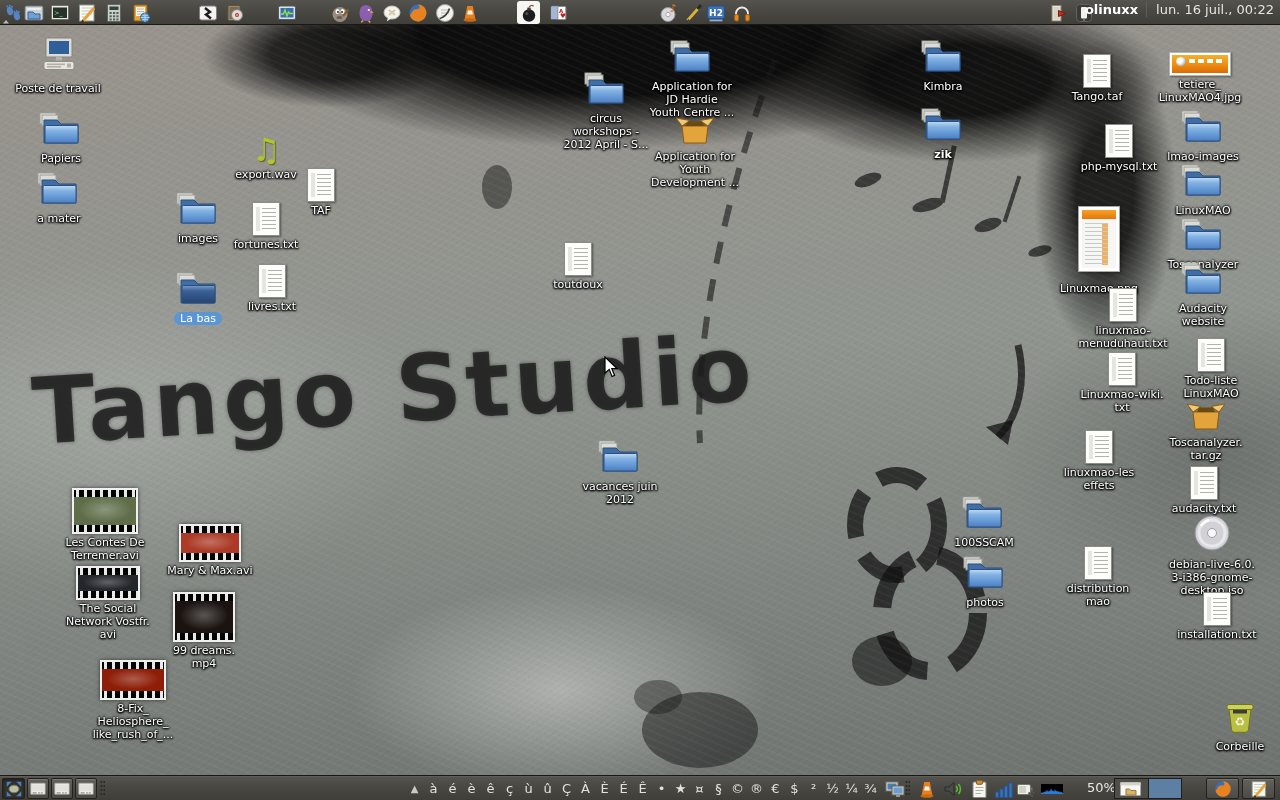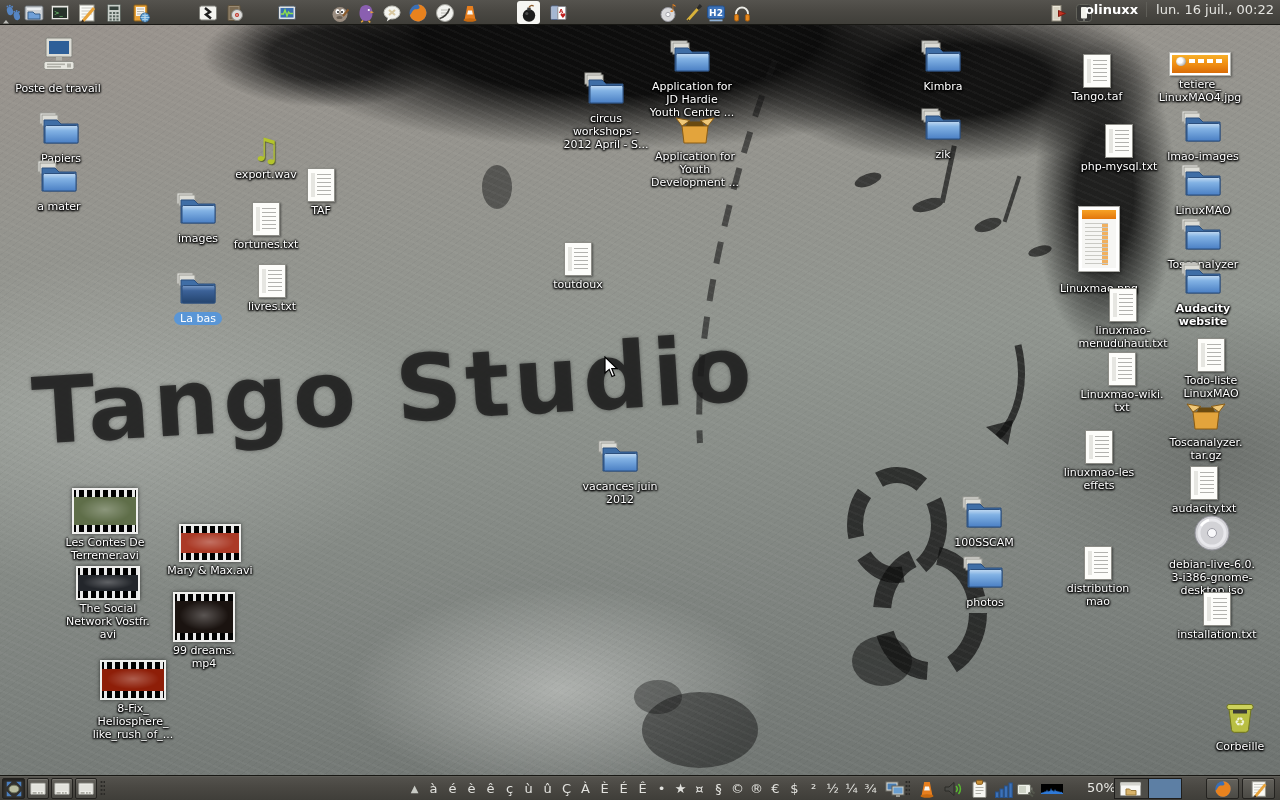--- a/index.html
+++ b/index.html
@@ -370,21 +370,21 @@
                 <stop offset="1" stop-color="#4a7fc4"></stop>
               </linearGradient>
             </defs>
             <rect x="1" y="1" width="16" height="11" fill="#e9e9e4" stroke="#9a9a93"></rect>
             <rect x="3" y="3" width="16" height="11" fill="#dcdcd6" stroke="#9a9a93"></rect>
             <path d="M5 8 h13 l4 4 h17 v19 h-34 z" fill="#3f6ea6" stroke="#2c4f7d"></path>
             <rect x="6" y="13.5" width="33" height="17.5" rx="1.5" fill="url(#fgA)" stroke="#2c4f7d"></rect>
           </svg></div>
         <div class="dlabel">Papiers</div>
       </div>
-      <div class="dicon" style="left: -1px; top: 135px;">
+      <div class="dicon" style="left: -1px; top: 147px;">
         <div><svg width="44" height="34" viewBox="0 0 44 34">
             <defs>
               <linearGradient id="fgA" x1="0" y1="0" x2="0" y2="1">
                 <stop offset="0" stop-color="#c2daf2"></stop>
                 <stop offset="0.3" stop-color="#82b2e4"></stop>
                 <stop offset="1" stop-color="#4a7fc4"></stop>
               </linearGradient>
             </defs>
             <rect x="1" y="1" width="16" height="11" fill="#e9e9e4" stroke="#9a9a93"></rect>
             <rect x="3" y="3" width="16" height="11" fill="#dcdcd6" stroke="#9a9a93"></rect>
@@ -526,21 +526,21 @@
       </div>
       <div class="dicon" style="left: 1140px; top: 27px;">
         <div>
           <div class="img-banner">
             <div class="inner"></div>
           </div>
         </div>
         <div class="dlabel">tetiere_
 LinuxMAO4.jpg</div>
       </div>
-      <div class="dicon" style="left: 883px; top: 83px;">
+      <div class="dicon" style="left: 883px; top: 83px; font-weight: bold;">
         <div><svg width="44" height="34" viewBox="0 0 44 34">
             <defs>
               <linearGradient id="fgA" x1="0" y1="0" x2="0" y2="1">
                 <stop offset="0" stop-color="#c2daf2"></stop>
                 <stop offset="0.3" stop-color="#82b2e4"></stop>
                 <stop offset="1" stop-color="#4a7fc4"></stop>
               </linearGradient>
             </defs>
             <rect x="1" y="1" width="16" height="11" fill="#e9e9e4" stroke="#9a9a93"></rect>
             <rect x="3" y="3" width="16" height="11" fill="#dcdcd6" stroke="#9a9a93"></rect>
@@ -604,21 +604,21 @@
                 <stop offset="1" stop-color="#4a7fc4"></stop>
               </linearGradient>
             </defs>
             <rect x="1" y="1" width="16" height="11" fill="#e9e9e4" stroke="#9a9a93"></rect>
             <rect x="3" y="3" width="16" height="11" fill="#dcdcd6" stroke="#9a9a93"></rect>
             <path d="M5 8 h13 l4 4 h17 v19 h-34 z" fill="#3f6ea6" stroke="#2c4f7d"></path>
             <rect x="6" y="13.5" width="33" height="17.5" rx="1.5" fill="url(#fgA)" stroke="#2c4f7d"></rect>
           </svg></div>
         <div class="dlabel">Toscanalyzer</div>
       </div>
-      <div class="dicon" style="left: 1143px; top: 237px; font-weight: bold;">
+      <div class="dicon" style="left: 1143px; top: 237px;">
         <div><svg width="44" height="34" viewBox="0 0 44 34">
             <defs>
               <linearGradient id="fgA" x1="0" y1="0" x2="0" y2="1">
                 <stop offset="0" stop-color="#c2daf2"></stop>
                 <stop offset="0.3" stop-color="#82b2e4"></stop>
                 <stop offset="1" stop-color="#4a7fc4"></stop>
               </linearGradient>
             </defs>
             <rect x="1" y="1" width="16" height="11" fill="#e9e9e4" stroke="#9a9a93"></rect>
             <rect x="3" y="3" width="16" height="11" fill="#dcdcd6" stroke="#9a9a93"></rect>

